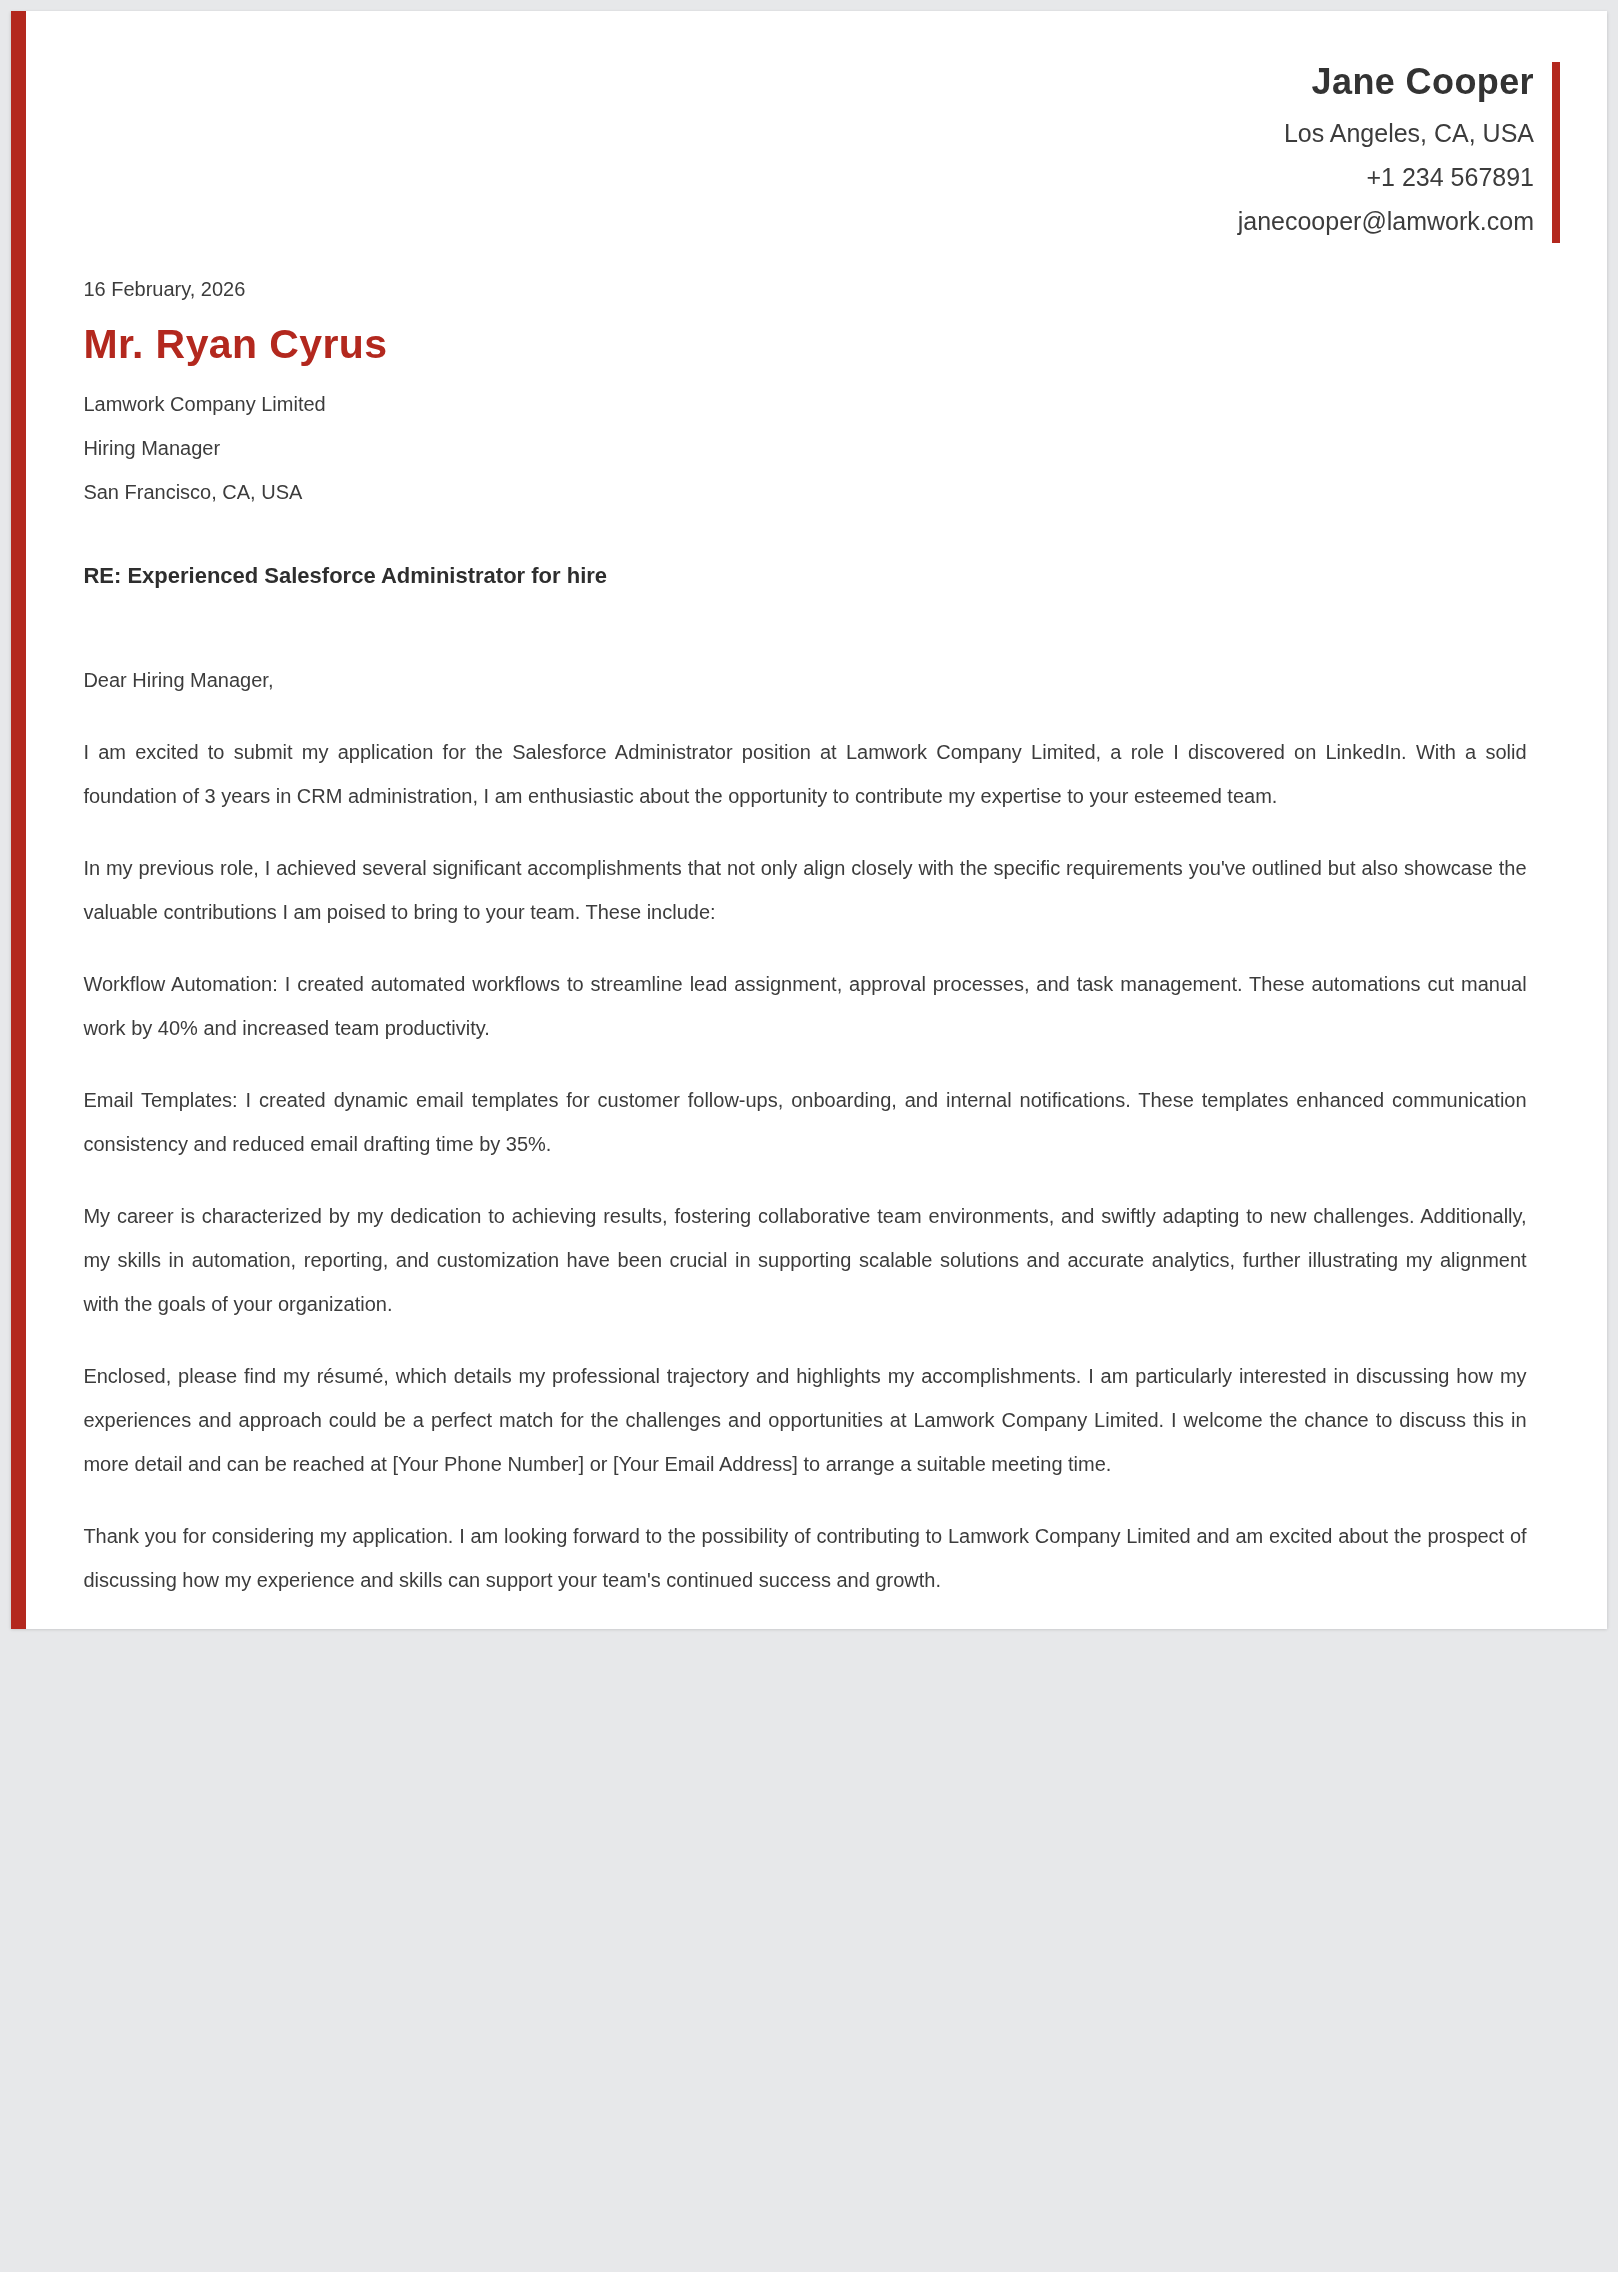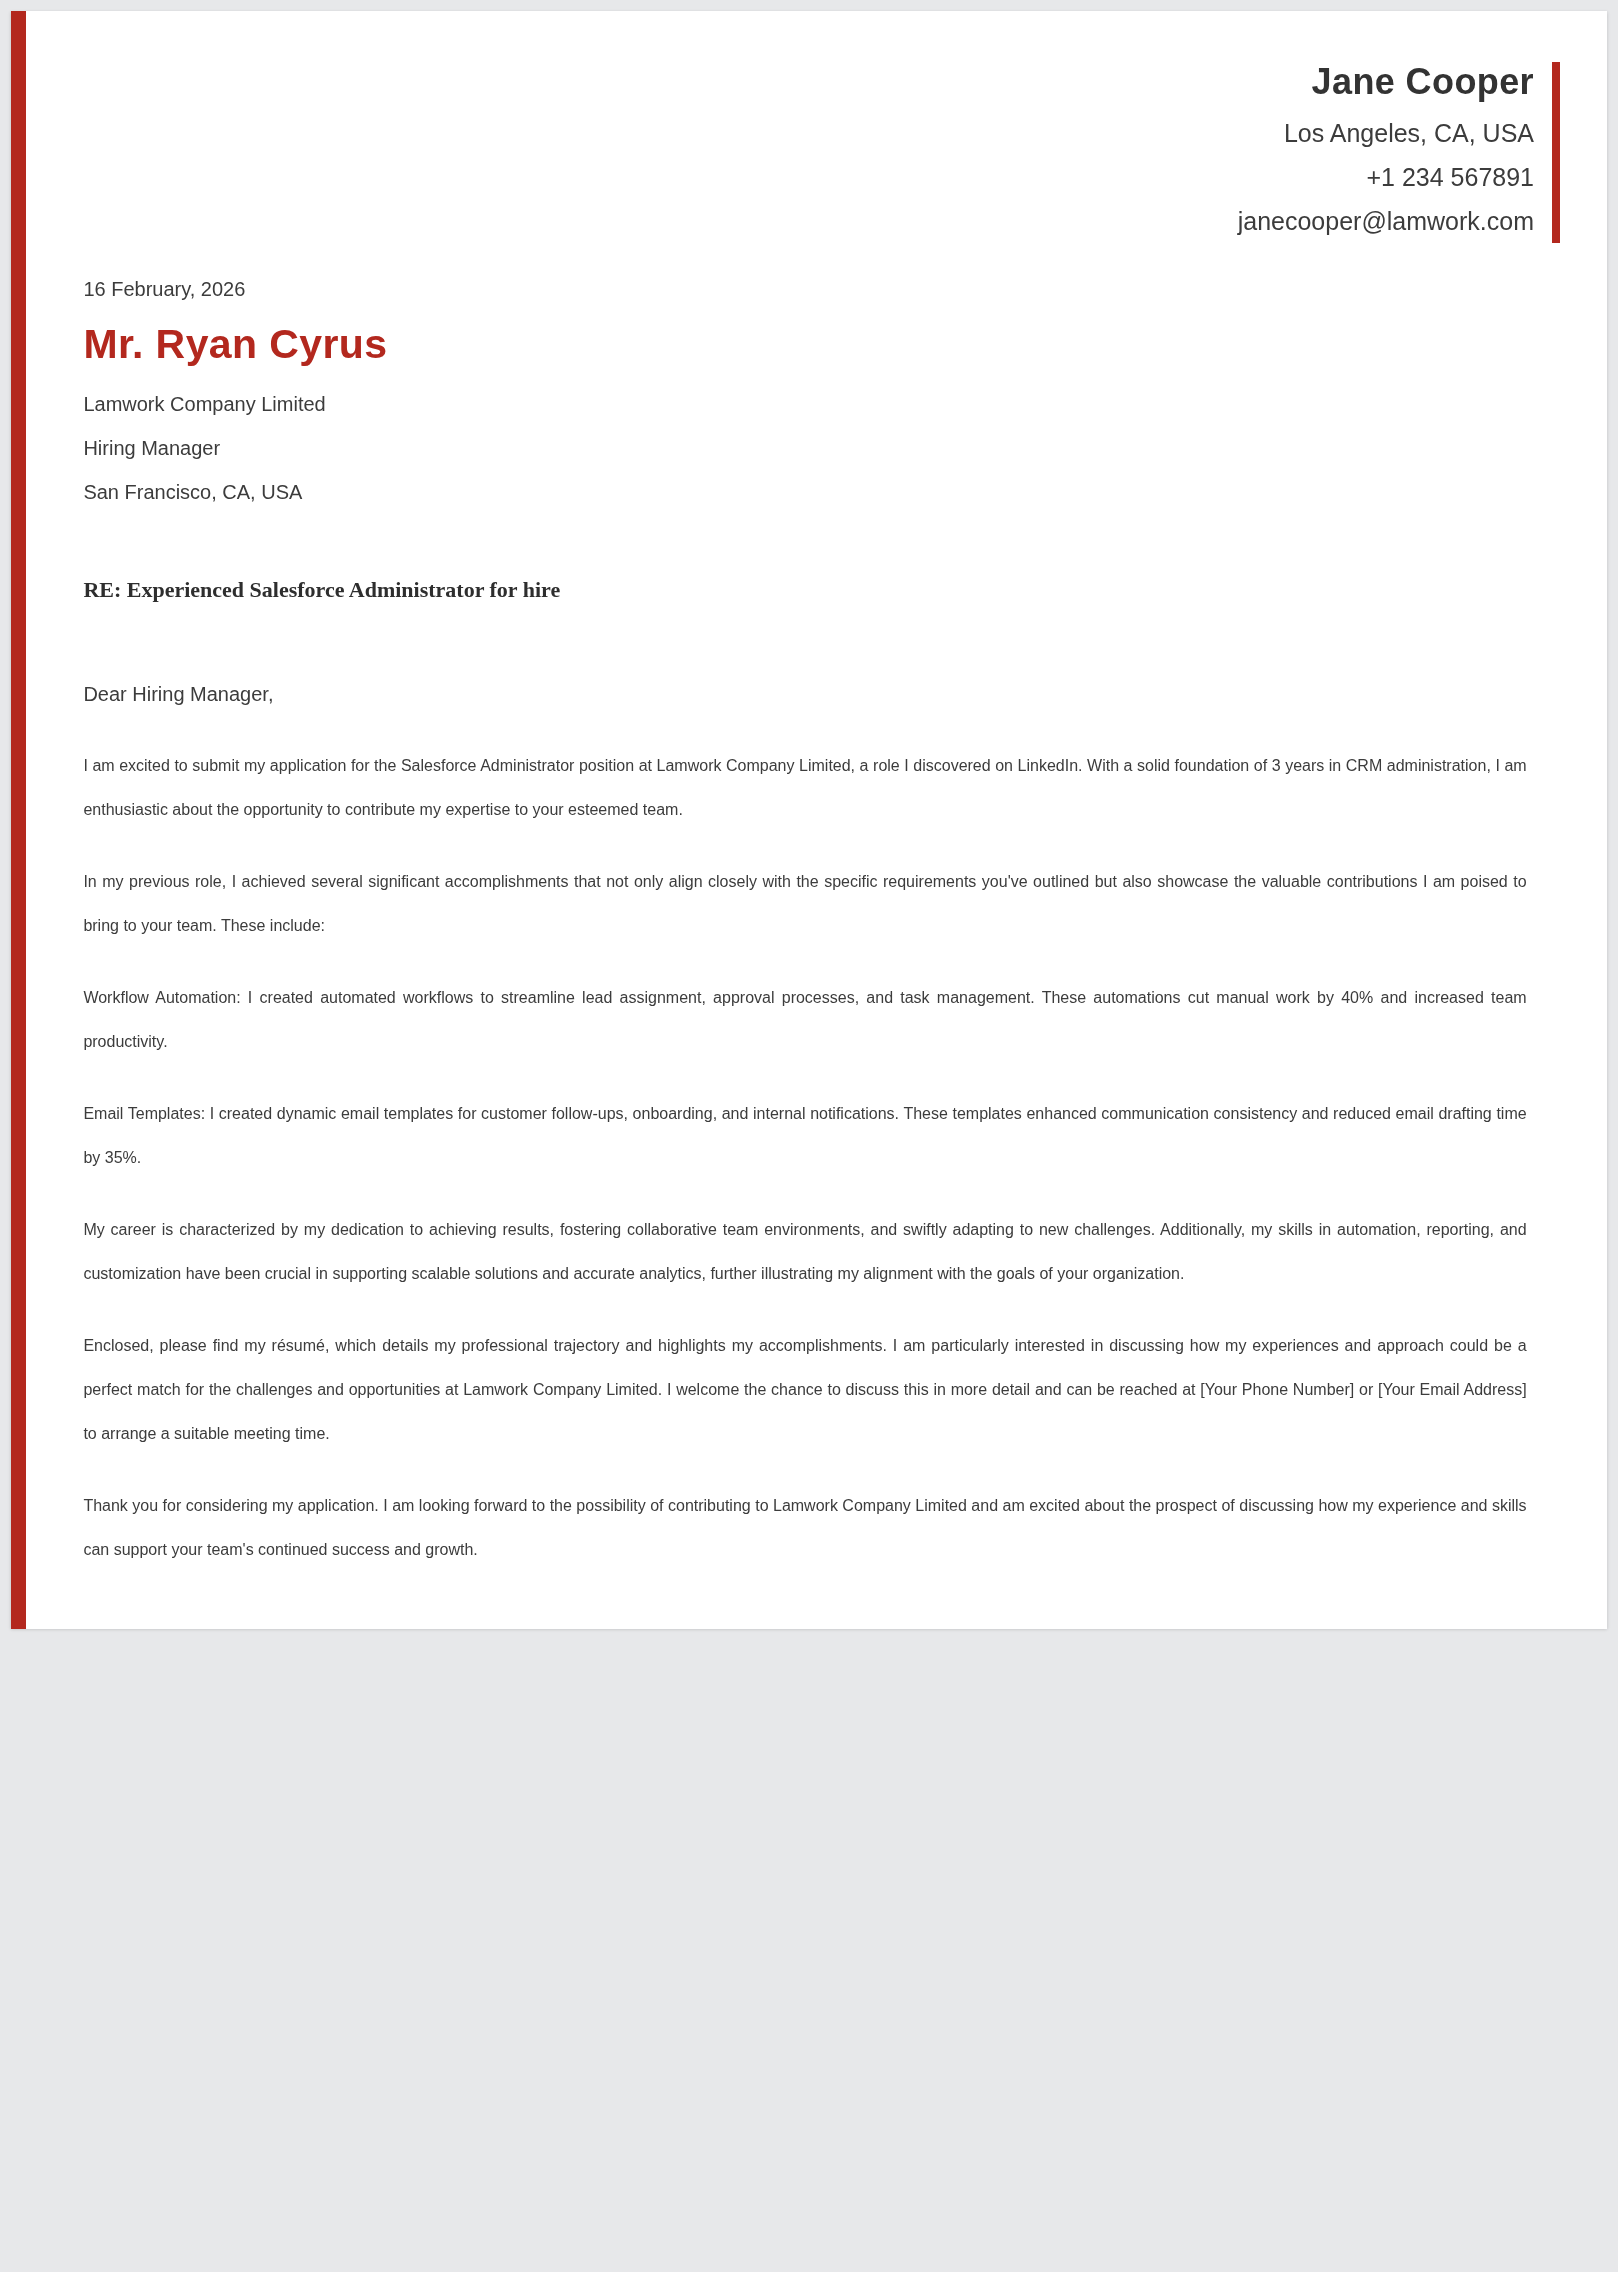--- a/index.html
+++ b/index.html
@@ -75,34 +75,33 @@
     font-size:41px;
     font-weight:700;
     margin:19.3px 0 14px 0;
     letter-spacing:0.4px;
   }
   .addr-line{
     font-size:20px;
     line-height:44px;
   }
   .subject{
-    margin-top:63px;
+    margin-top:49px;
     font-size:22px;
     font-weight:700;
     color:var(--ink-dark);
-    font-family:Liberation Serif, serif;
   }
   .salutation{
     margin-top:69px;
     font-size:20px;
     line-height:44px;
   }
   .body p{
     margin:28px 0 0 0;
-    font-size:16px;
+    font-size:20px;
     line-height:44px;
     text-align:justify;
   }
   .closing{
     margin-top:139px;
     font-size:20px;
     line-height:44px;
   }
   .signoff{
     margin-top:7px;

